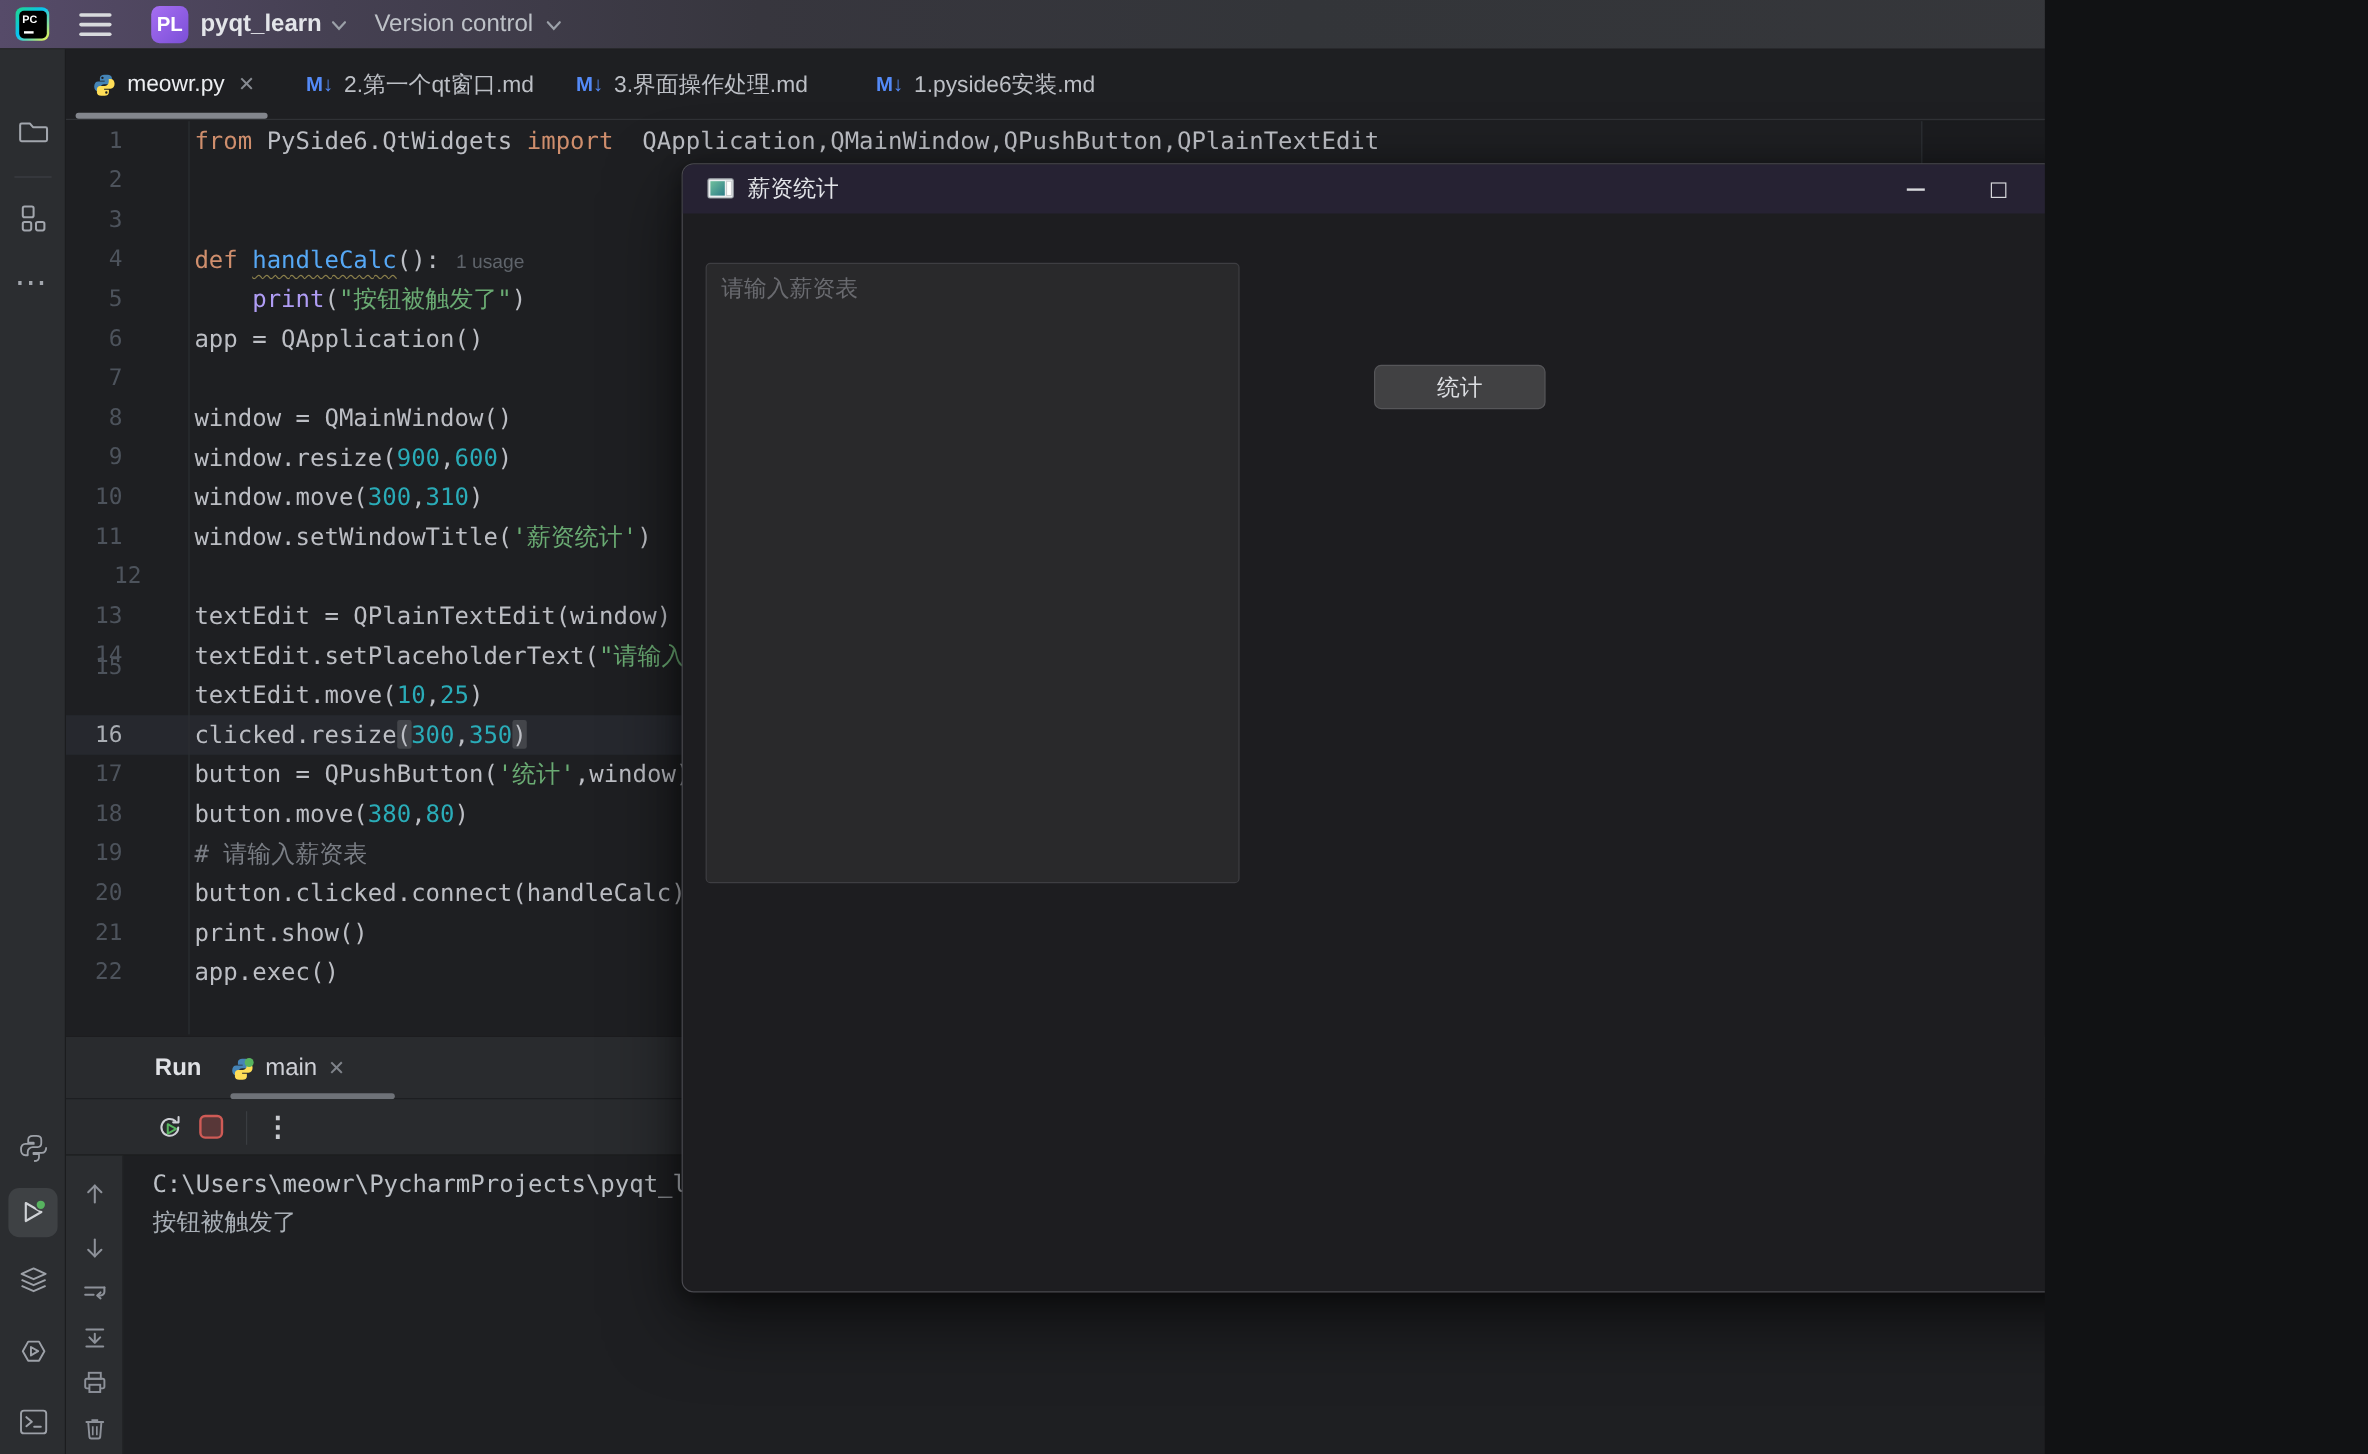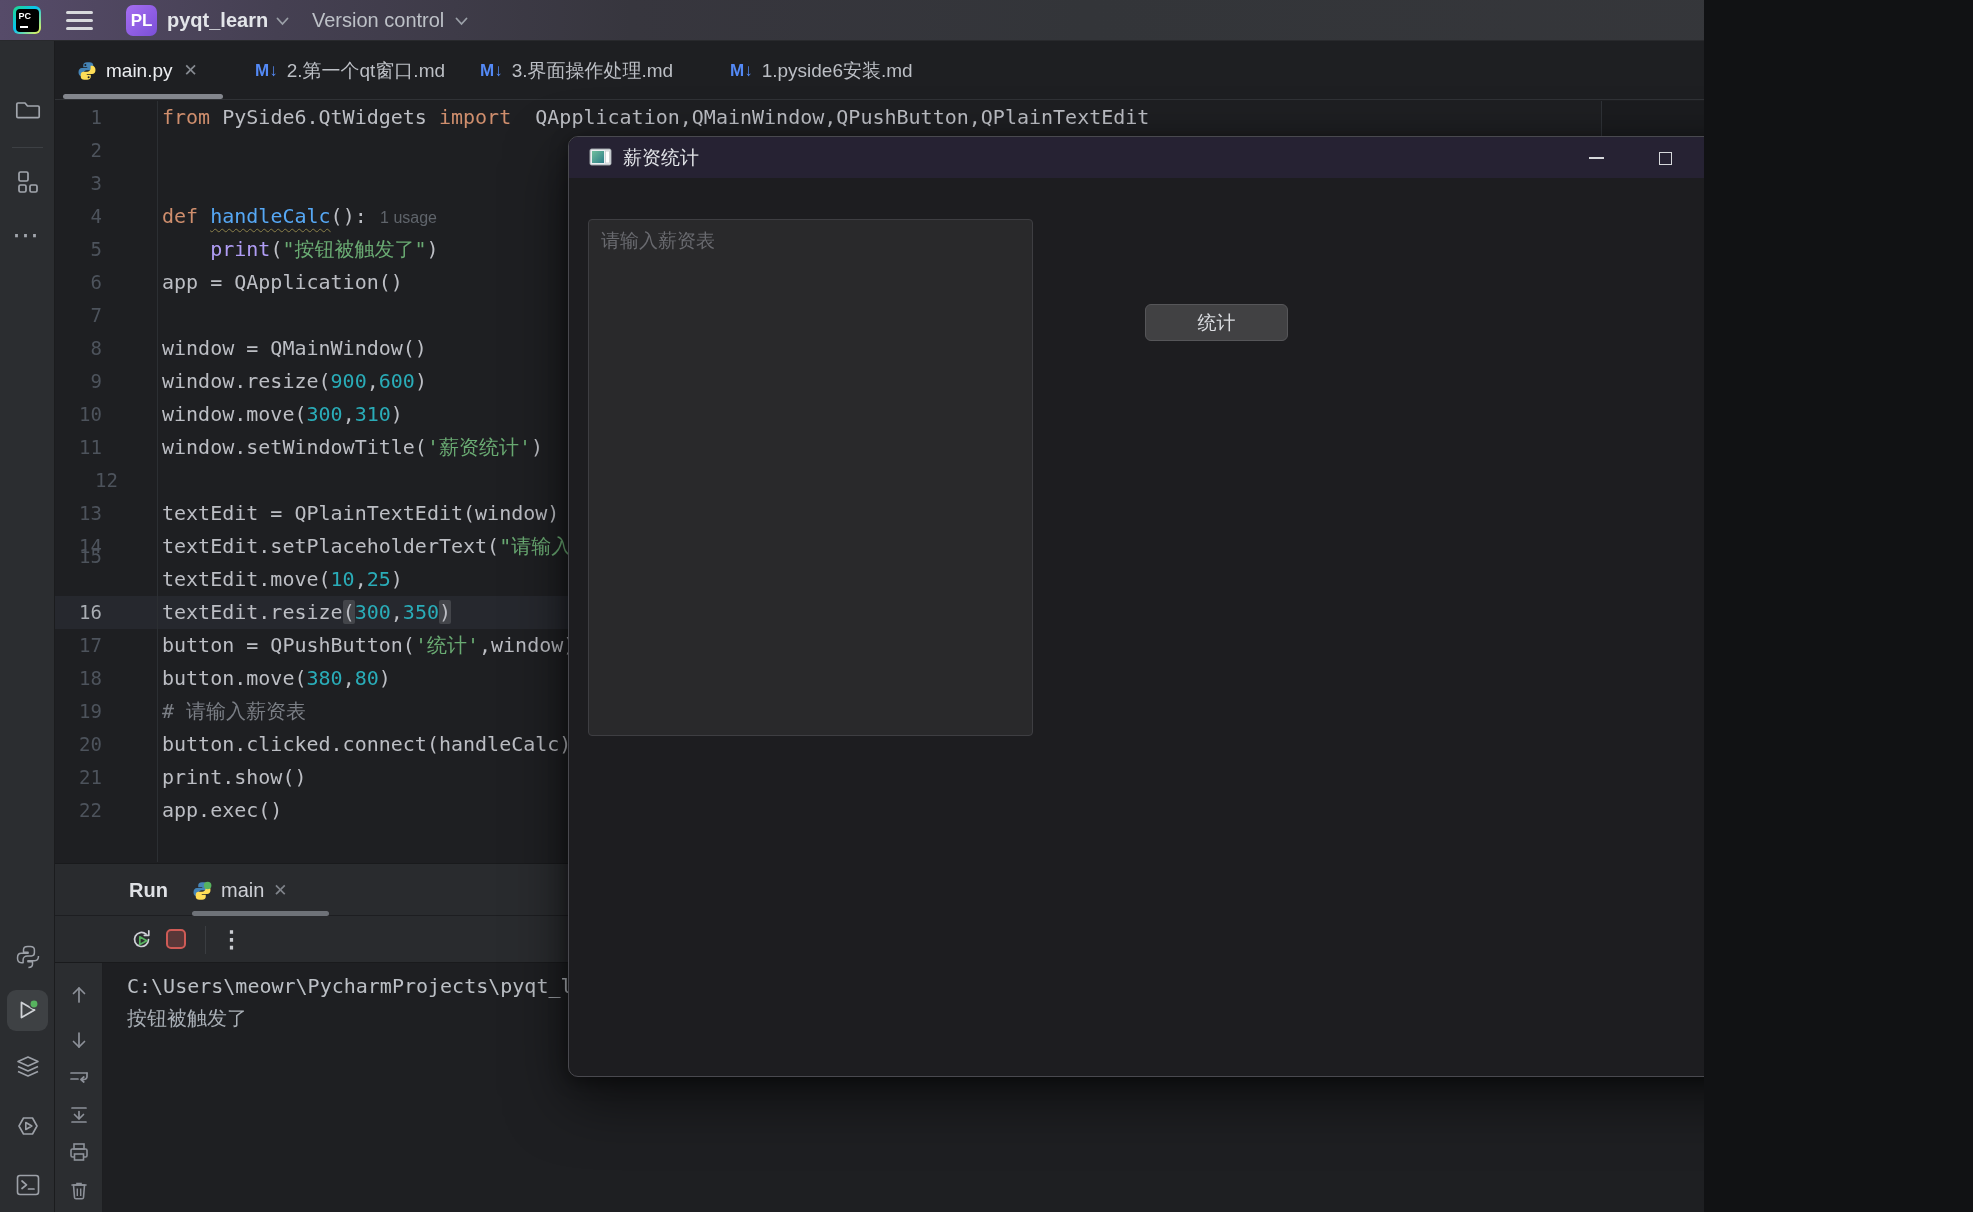--- a/index.html
+++ b/index.html
@@ -191,21 +191,21 @@
     </svg>
 
   </div>
 
   <div id="tabbar">
     <div class="etab active" style="left:22px;">
       <svg width="20" height="20" viewBox="0 0 16 16">
         <path d="M7.9 1C6.2 1 5 1.9 5 3.2V5h3.2v.6H3.9C2.3 5.6 1.2 6.9 1.2 8.9c0 2 1.1 3.3 2.7 3.3h1.2v-1.9c0-1.6 1.3-2.9 2.9-2.9h2.9c1.2 0 2.1-1 2.1-2.2V3.2C13 1.9 11.8 1 10.1 1H7.9zm-1.2 1.3a.8.8 0 1 1 0 1.6.8.8 0 0 1 0-1.6z" fill="#4584b6"></path>
         <path d="M8.1 15c1.7 0 2.9-.9 2.9-2.2V11H7.8v-.6h4.3c1.6 0 2.7-1.3 2.7-3.3 0-2-1.1-3.3-2.7-3.3h-1.2v1.9c0 1.6-1.3 2.9-2.9 2.9H5.1c-1.2 0-2.1 1-2.1 2.2v2C3 14.1 4.2 15 5.9 15h2.2zm1.2-1.3a.8.8 0 1 1 0-1.6.8.8 0 0 1 0 1.6z" fill="#ffde57"></path>
       </svg>
-      <span class="label">main.py</span>
+      <span class="label">meowr.py</span>
       <span class="close">✕</span>
     </div>
     <div class="etab" style="left:200px;">
       <span class="md-icon">M↓</span>
       <span class="label">2.第一个qt窗口.md</span>
     </div>
     <div class="etab" style="left:425px;">
       <span class="md-icon">M↓</span>
       <span class="label">3.界面操作处理.md</span>
     </div>
@@ -252,21 +252,21 @@
       <div class="code-line" style="top: 266px;"><span class="tok-t">app = QApplication()</span></div>
       <div class="code-line" style="top: 299px;"></div>
       <div class="code-line" style="top: 332px;"><span class="tok-t">window = QMainWindow()</span></div>
       <div class="code-line" style="top: 365px;"><span class="tok-t">window.resize(</span><span class="tok-n">900</span><span class="tok-t">,</span><span class="tok-n">600</span><span class="tok-t">)</span></div>
       <div class="code-line" style="top: 398px;"><span class="tok-t">window.move(</span><span class="tok-n">300</span><span class="tok-t">,</span><span class="tok-n">310</span><span class="tok-t">)</span></div>
       <div class="code-line" style="top: 431px;"><span class="tok-t">window.setWindowTitle(</span><span class="tok-s">'薪资统计'</span><span class="tok-t">)</span></div>
       <div class="code-line" style="top: 464px;"></div>
       <div class="code-line" style="top: 497px;"><span class="tok-t">textEdit = QPlainTextEdit(window)</span></div>
       <div class="code-line" style="top: 530px;"><span class="tok-t">textEdit.setPlaceholderText(</span><span class="tok-s">"请输入薪资表"</span><span class="tok-t">)</span></div>
       <div class="code-line" style="top: 563px;"><span class="tok-t">textEdit.move(</span><span class="tok-n">10</span><span class="tok-t">,</span><span class="tok-n">25</span><span class="tok-t">)</span></div>
-      <div class="code-line" style="top: 596px;"><span class="tok-t">textEdit.resize</span><span class="tok-pm">(</span><span class="tok-n">300</span><span class="tok-t">,</span><span class="tok-n">350</span><span class="tok-pm">)</span></div>
+      <div class="code-line" style="top: 596px;"><span class="tok-t">clicked.resize</span><span class="tok-pm">(</span><span class="tok-n">300</span><span class="tok-t">,</span><span class="tok-n">350</span><span class="tok-pm">)</span></div>
       <div class="code-line" style="top: 629px;"><span class="tok-t">button = QPushButton(</span><span class="tok-s">'统计'</span><span class="tok-t">,window)</span></div>
       <div class="code-line" style="top: 662px;"><span class="tok-t">button.move(</span><span class="tok-n">380</span><span class="tok-t">,</span><span class="tok-n">80</span><span class="tok-t">)</span></div>
       <div class="code-line" style="top: 695px;"><span class="tok-c"># 请输入薪资表</span></div>
       <div class="code-line" style="top: 728px;"><span class="tok-t">button.clicked.connect(handleCalc)</span></div>
       <div class="code-line" style="top: 761px;"><span class="tok-t">print.show()</span></div>
       <div class="code-line" style="top: 794px;"><span class="tok-t">app.exec()</span></div>
     </div>
 
   <div id="run-header">
     <div id="run-label">Run</div>

